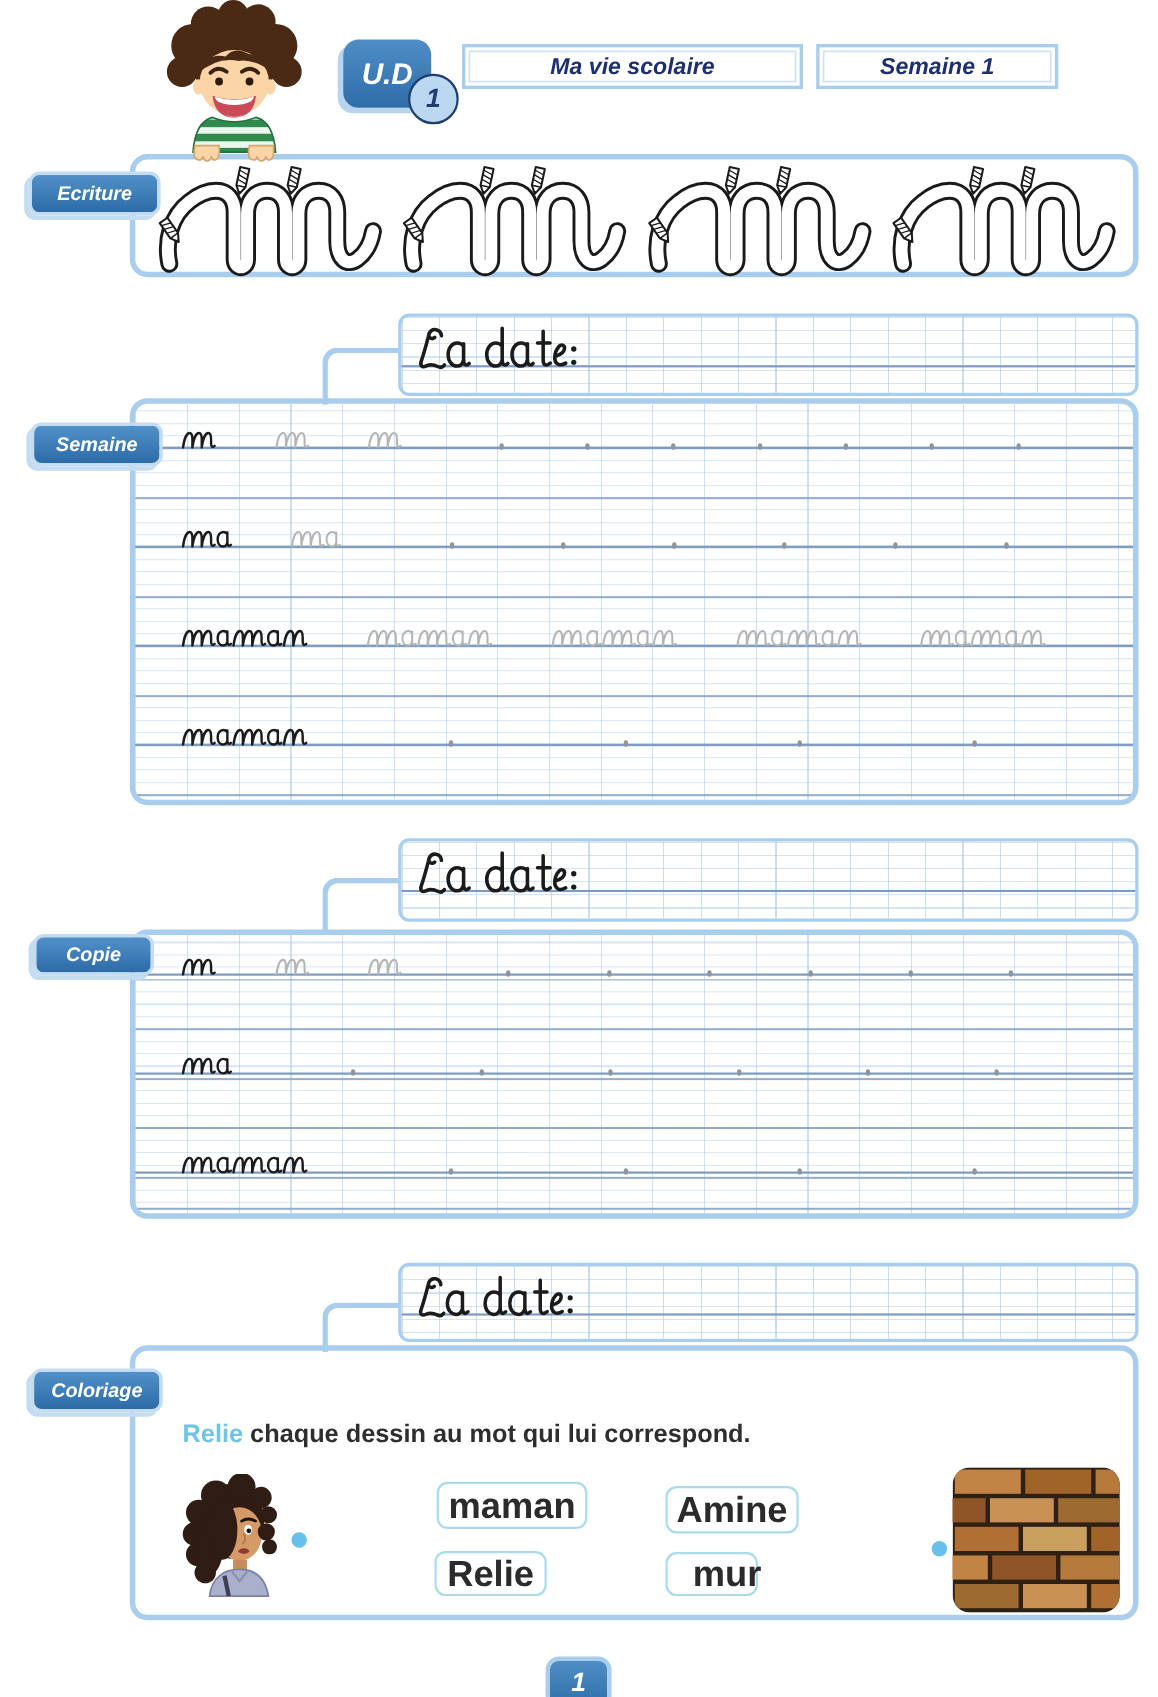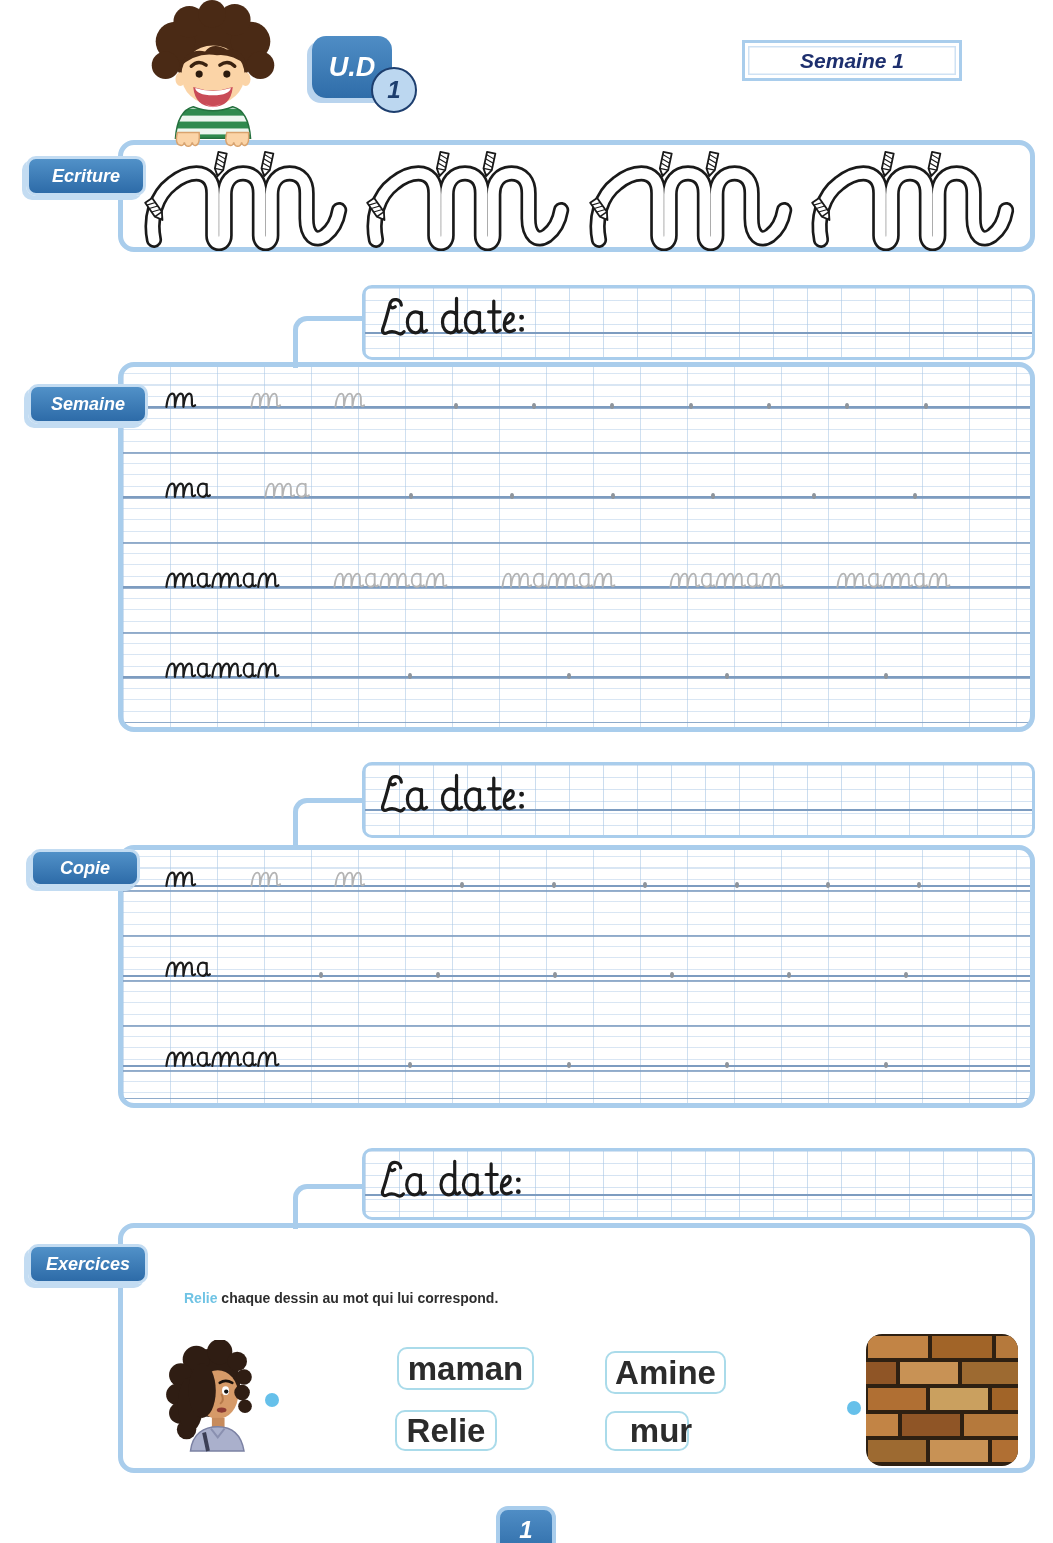--- a/index.html
+++ b/index.html
@@ -62,21 +62,21 @@
     background:#bcd7f0;border:2.5px solid #1d3e6e;border-radius:50%;
     display:flex;align-items:center;justify-content:center;
     color:#1d3e6e;font-weight:bold;font-style:italic;font-size:24px;
   }
   
   .wrow{position:absolute;left:40px;right:25px;display:flex;gap:48px;align-items:flex-start;z-index:3;}
   .baseline{position:absolute;left:0;right:0;height:2px;background:#7d9cc0;z-index:2;}
   .dotsbar{flex:1;display:flex;justify-content:space-around;padding-right:40px;}
   .dot{width:4px;height:6px;border-radius:50%;background:#8f959c;}
   
-  .instr{position:absolute;left:184px;top:1290px;font-size:14px;font-weight:bold;color:#2e2e2e;z-index:4;}
+  .instr{position:absolute;left:166px;top:1290px;font-size:23px;font-weight:bold;color:#2e2e2e;z-index:4;}
   .instr .hl{color:var(--relie,#6fc3e4);}
   .wordbox{
     position:absolute;box-sizing:border-box;background:#fff;z-index:4;
     border:2.5px solid #aadbea;border-radius:10px;
     display:flex;align-items:center;justify-content:center;
     font-size:33px;font-weight:bold;color:#2b2b2b;
   }
   .bluedot{position:absolute;width:14px;height:14px;border-radius:50%;background:var(--dotblue,#66c0ea);z-index:4;}
   
   #page-badge{
@@ -90,20 +90,21 @@
   .bigm-wrap{position:absolute;left:118px;top:140px;width:917px;height:112px;z-index:2;
     display:flex;align-items:center;justify-content:space-around;padding:0 14px;box-sizing:border-box;}
 </style>
 </head>
 <body>
 
 <div id="page">
 
   <div id="ud-badge">U.D</div>
   <div id="ud-circle">1</div>
+  <div class="hbox" style="left:420px;top:40px;width:310px;height:41px;">Ma vie scolaire</div>
   <div class="hbox" style="left:742px;top:40px;width:220px;height:41px;">Semaine 1</div>
 
   <svg class="illu" style="left:124px;top:0;z-index:6;" width="178" height="168" viewBox="0 0 180 170">
     <g>
       <circle cx="90" cy="50" r="42" fill="#4a2a15"></circle>
       <circle cx="52" cy="42" r="20" fill="#4a2a15"></circle>
         <circle cx="128" cy="42" r="20" fill="#4a2a15"></circle>
       <circle cx="42" cy="66" r="14" fill="#4a2a15"></circle>
         <circle cx="138" cy="66" r="14" fill="#4a2a15"></circle>
       <circle cx="66" cy="22" r="16" fill="#4a2a15"></circle>
@@ -550,21 +551,21 @@
           </g>
           <g transform="translate(94 0)">
             <path d="M2,21.5 C6,20.4 8.4,18.4 8.4,15.9 C8.4,13.8 6.2,13 4.5,15 C2.7,17.1 1.8,19.9 1.8,22.5 C1.8,26.1 4.7,28.7 9.2,26" stroke-width="2.4"></path>
           </g>
           <g transform="translate(106 0)">
             <path d="M2.6,16.5 L2.6,16.51 M2.6,25.5 L2.6,25.51" stroke-width="3.6"></path>
           </g>
         </svg></span>
   </div>
   <div class="panel" style="left:118px;top:1223px;width:917px;height:250px;"></div>
-  <div class="chip" style="left:28px;top:1244px;width:120px;height:40px;">Exercices</div>
+  <div class="chip" style="left:28px;top:1244px;width:120px;height:40px;">Coloriage</div>
 
   <div class="instr">
     <span class="hl">Relie</span><span> chaque dessin au mot qui lui correspond.</span>
   </div>
 
   <svg class="illu" style="left:158px;top:1340px;" width="100" height="112" viewBox="0 0 100 115">
     <ellipse cx="52" cy="44" rx="31" ry="35" fill="#2f1d13"></ellipse>
     <circle cx="38" cy="20" r="14" fill="#2f1d13"></circle>
       <circle cx="22" cy="36" r="12" fill="#2f1d13"></circle>
     <circle cx="18" cy="56" r="11" fill="#2f1d13"></circle>

